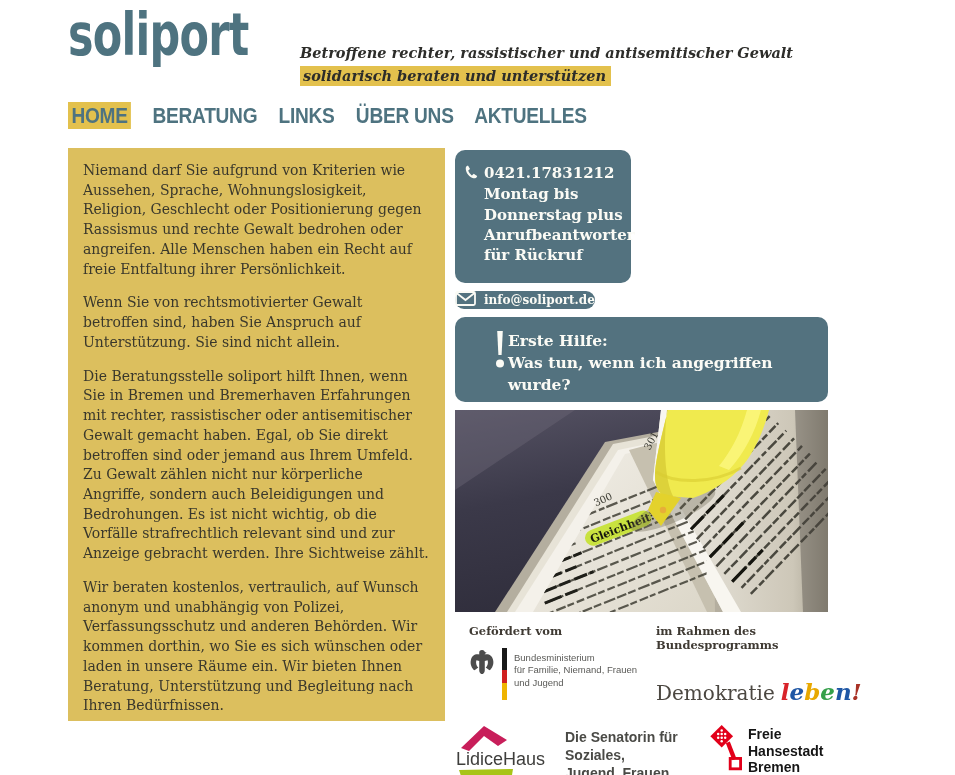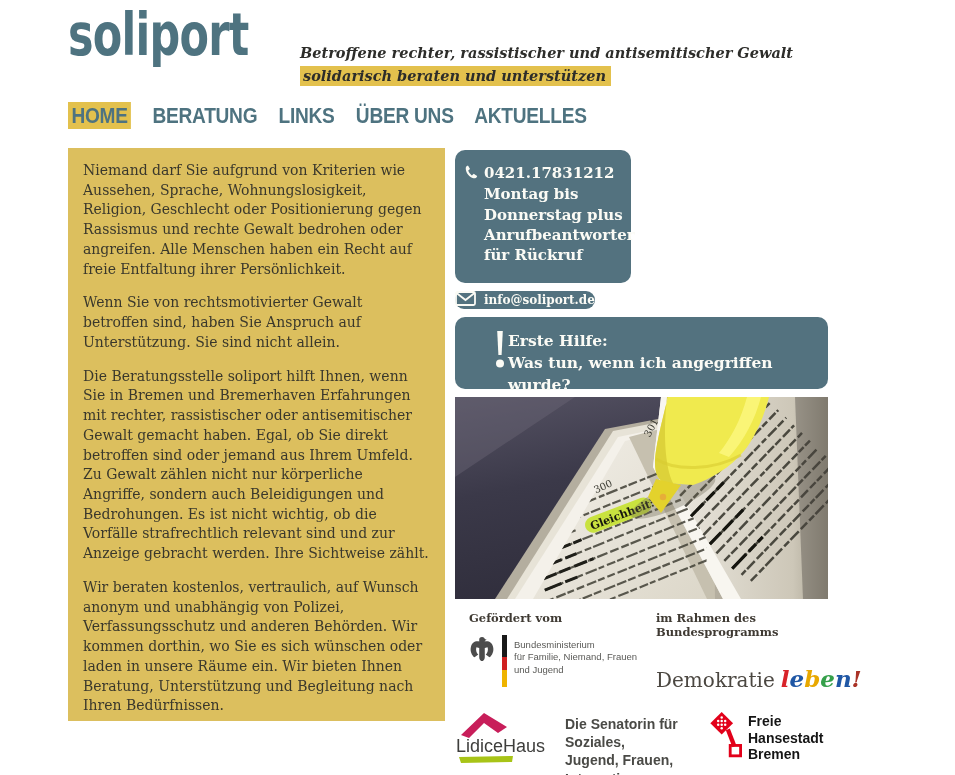--- a/index.html
+++ b/index.html
@@ -31,21 +31,21 @@
   .rightcol{position:absolute;left:455px;top:150px;width:373px;}
   .contact-row{display:flex;gap:8px;align-items:flex-start;flex-direction:column;}
   .tealbox{background:var(--teal-box);border-radius:10px;color:#fbfbf5;font-weight:700;}
   .phone-box{width:176px;min-height:133px;box-sizing:border-box;
              padding:13px 8px 10px 10px;font-size:15px;line-height:1.35;cursor:pointer;}
   .phone-line{display:flex;gap:6px;align-items:flex-start;}
   .phone-line svg{flex:0 0 auto;margin-top:2px;}
   .hours{margin-left:19px;}
   .email-box{flex:1;height:62px;display:flex;align-items:center;justify-content:center;
              gap:8px;font-size:12px;cursor:pointer;box-sizing:border-box;}
-  .firstaid{margin-top:8px;height:72px;box-sizing:border-box;position:relative;
+  .firstaid{margin-top:8px;height:85px;box-sizing:border-box;position:relative;
             padding:13px 8px 0 53px;font-size:15.5px;line-height:1.42;cursor:pointer;}
   .firstaid .excl{position:absolute;left:40px;top:14px;}
 
   .photo{margin-top:8px;display:block;width:373px;height:202px;}
 
   
   .sponsors{margin-top:12px;position:relative;height:165px;
             font-family:"Liberation Sans",sans-serif;}
   .s-label{font-weight:700;font-size:11.5px;color:#3f3a33;
            font-family:"DejaVu Serif",serif;}

